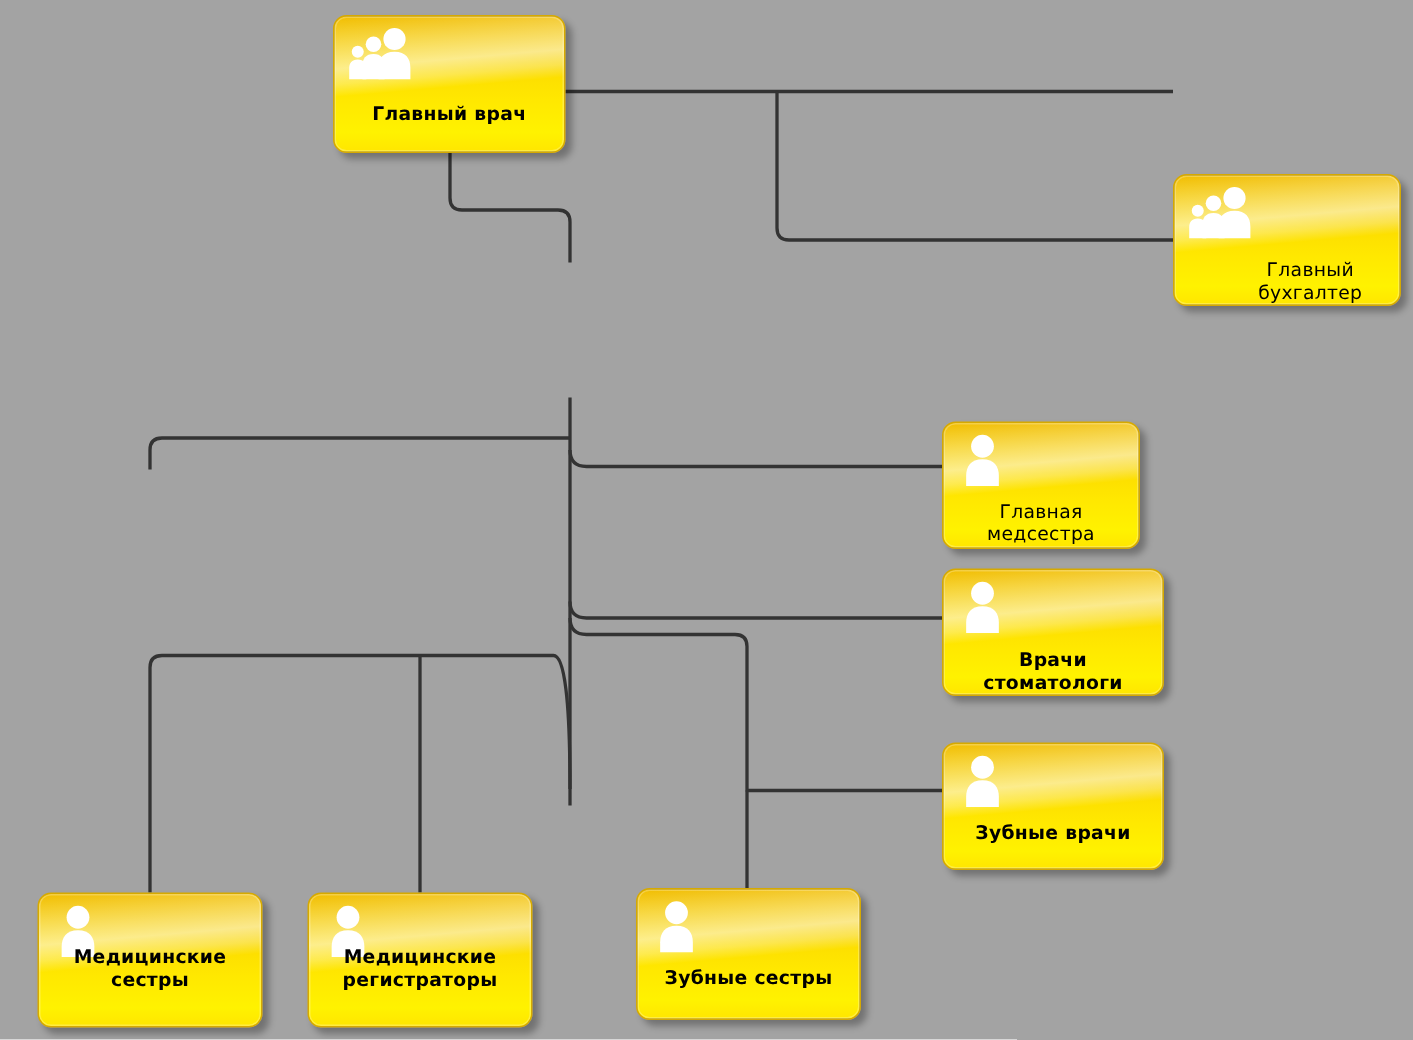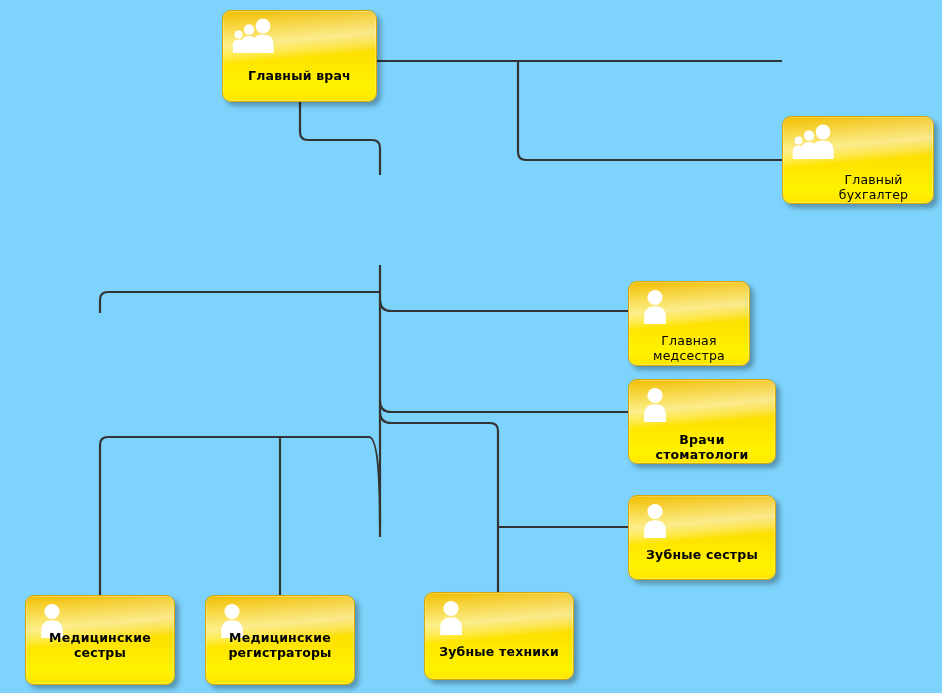--- a/index.html
+++ b/index.html
@@ -7,21 +7,21 @@
     padding: 0;
     background: #ffffff;
   }
   body {
     font-family: "DejaVu Sans", sans-serif;
   }
   #canvas {
     position: relative;
     width: 942px;
     height: 693px;
-    background: #7dd3fc;
+    background: #a3a3a3;
     overflow: hidden;
   }
   #wires {
     position: absolute;
     left: 0;
     top: 0;
     width: 942px;
     height: 693px;
     pointer-events: none;
   }
@@ -146,21 +146,21 @@
           <path d="M17 19c-5.2 0-7.4 3.3-7.4 7.6V36h14.8v-9.4c0-4.3-2.2-7.6-7.4-7.6z"></path>
           <circle cx="6.5" cy="17.5" r="4"></circle>
           <path d="M6.5 22.6c-4 0-5.7 2.6-5.7 5.8V36h11.4v-7.6c0-3.2-1.7-5.8-5.7-5.8z"></path>
         </g>
       </svg>
     </span>
     <span class="node-label lbl-sans-reg" style="top: 55px; margin-left: 31px;">Главный бухгалтер</span>
   </div>
 
 
-  <div class="node" id="n-head-nurse" style="left: 628px; top: 281px; width: 122px; height: 85px; text-decoration: underline;">
+  <div class="node" id="n-head-nurse" style="left: 628px; top: 281px; width: 132px; height: 85px; text-decoration: underline;">
     <span class="node-icon">
       <svg viewBox="0 0 44 36">
         <g fill="#ffffff">
           <circle cx="17" cy="9.5" r="7.6"></circle>
           <path d="M17 18.2c-7.8 0-10.9 4.8-10.9 10.9V36h21.8v-6.9c0-6.1-3.1-10.9-10.9-10.9z"></path>
         </g>
       </svg>
     </span>
     <span class="node-label lbl-sans-reg" style="top: 51px;">Главная медсестра</span>
   </div>
@@ -179,21 +179,21 @@
 
   <div class="node" id="n-dental-surgeons" style="left: 628px; top: 495px; width: 148px; height: 85px;">
     <span class="node-icon">
       <svg viewBox="0 0 44 36">
         <g fill="#ffffff">
           <circle cx="17" cy="9.5" r="7.6"></circle>
           <path d="M17 18.2c-7.8 0-10.9 4.8-10.9 10.9V36h21.8v-6.9c0-6.1-3.1-10.9-10.9-10.9z"></path>
         </g>
       </svg>
     </span>
-    <span class="node-label lbl-sans-bold" style="top: 51px;">Зубные сестры</span>
+    <span class="node-label lbl-sans-bold" style="top: 51px;">Зубные врачи</span>
   </div>
 
 
   <div class="node" id="n-nurses" style="left: 25px; top: 595px; width: 150px; height: 90px;">
     <span class="node-icon">
       <svg viewBox="0 0 44 36">
         <g fill="#ffffff">
           <circle cx="17" cy="9.5" r="7.6"></circle>
           <path d="M17 18.2c-7.8 0-10.9 4.8-10.9 10.9V36h21.8v-6.9c0-6.1-3.1-10.9-10.9-10.9z"></path>
         </g>
@@ -218,16 +218,16 @@
 
   <div class="node" id="n-dental-technicians" style="left: 424px; top: 592px; width: 150px; height: 88px;">
     <span class="node-icon">
       <svg viewBox="0 0 44 36">
         <g fill="#ffffff">
           <circle cx="17" cy="9.5" r="7.6"></circle>
           <path d="M17 18.2c-7.8 0-10.9 4.8-10.9 10.9V36h21.8v-6.9c0-6.1-3.1-10.9-10.9-10.9z"></path>
         </g>
       </svg>
     </span>
-    <span class="node-label lbl-sans-bold" style="top: 51px;">Зубные техники</span>
+    <span class="node-label lbl-sans-bold" style="top: 51px;">Зубные сестры</span>
   </div>
 
 </div>
 
 </body></html>

